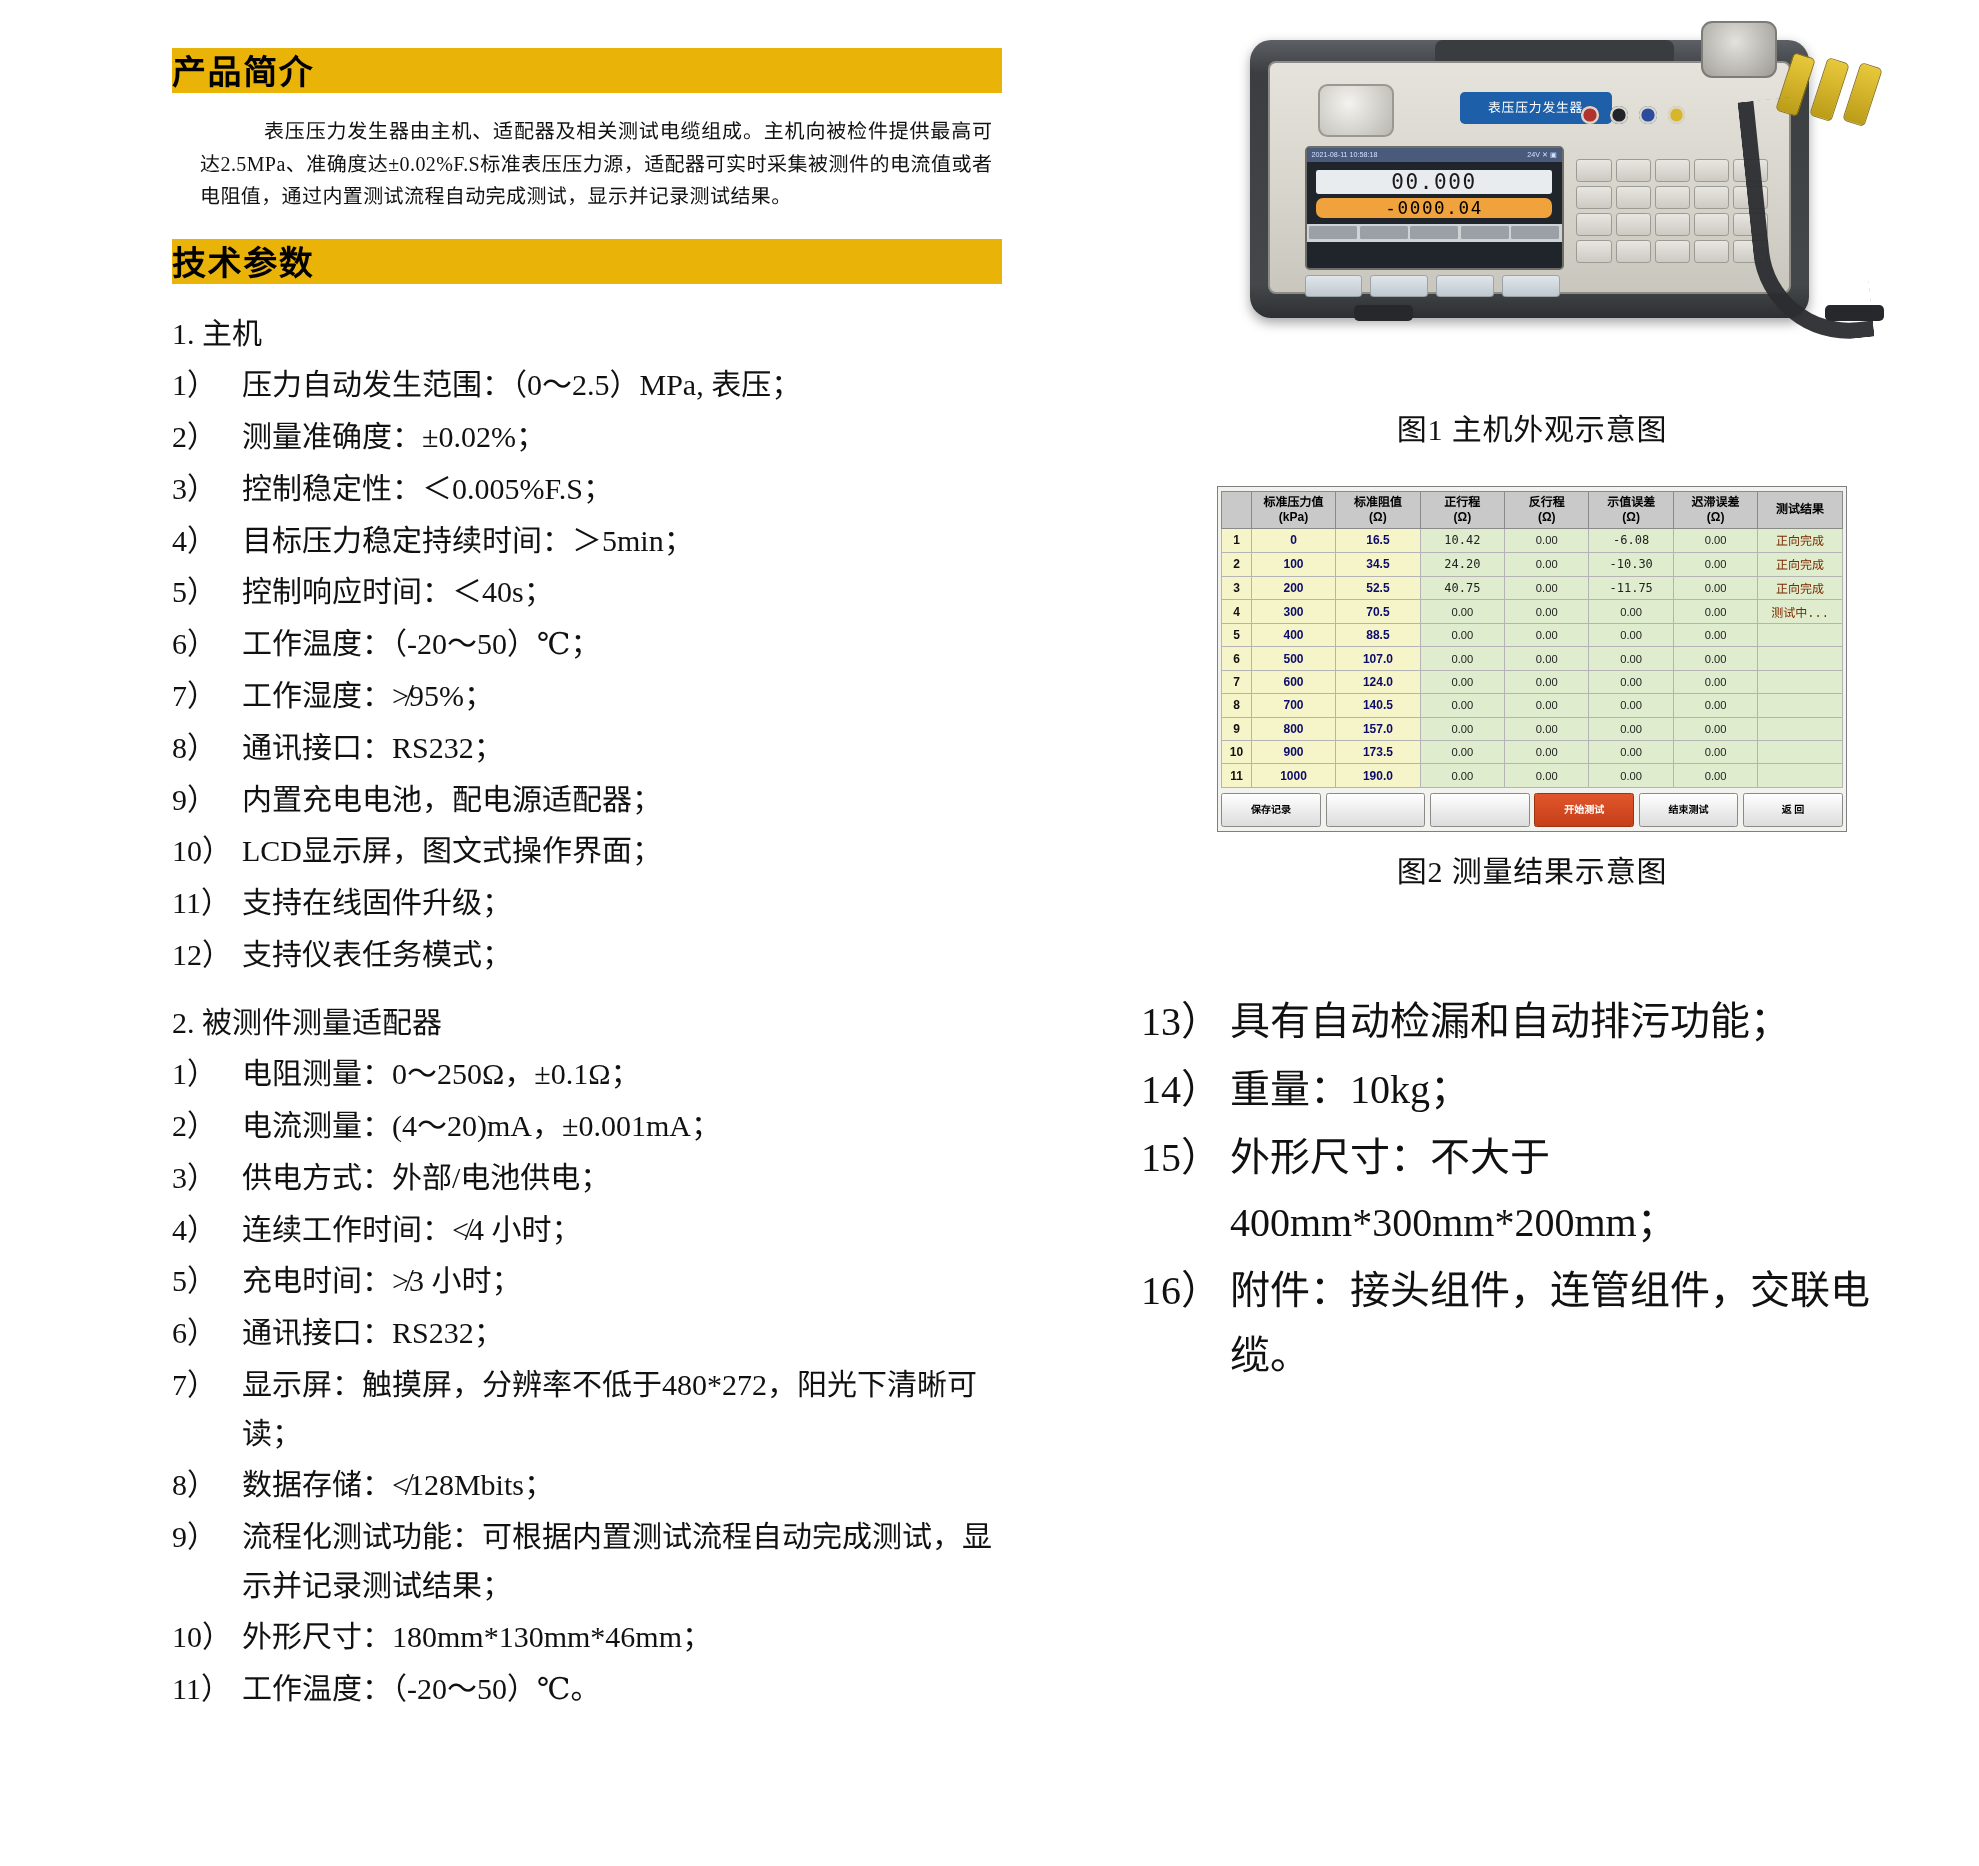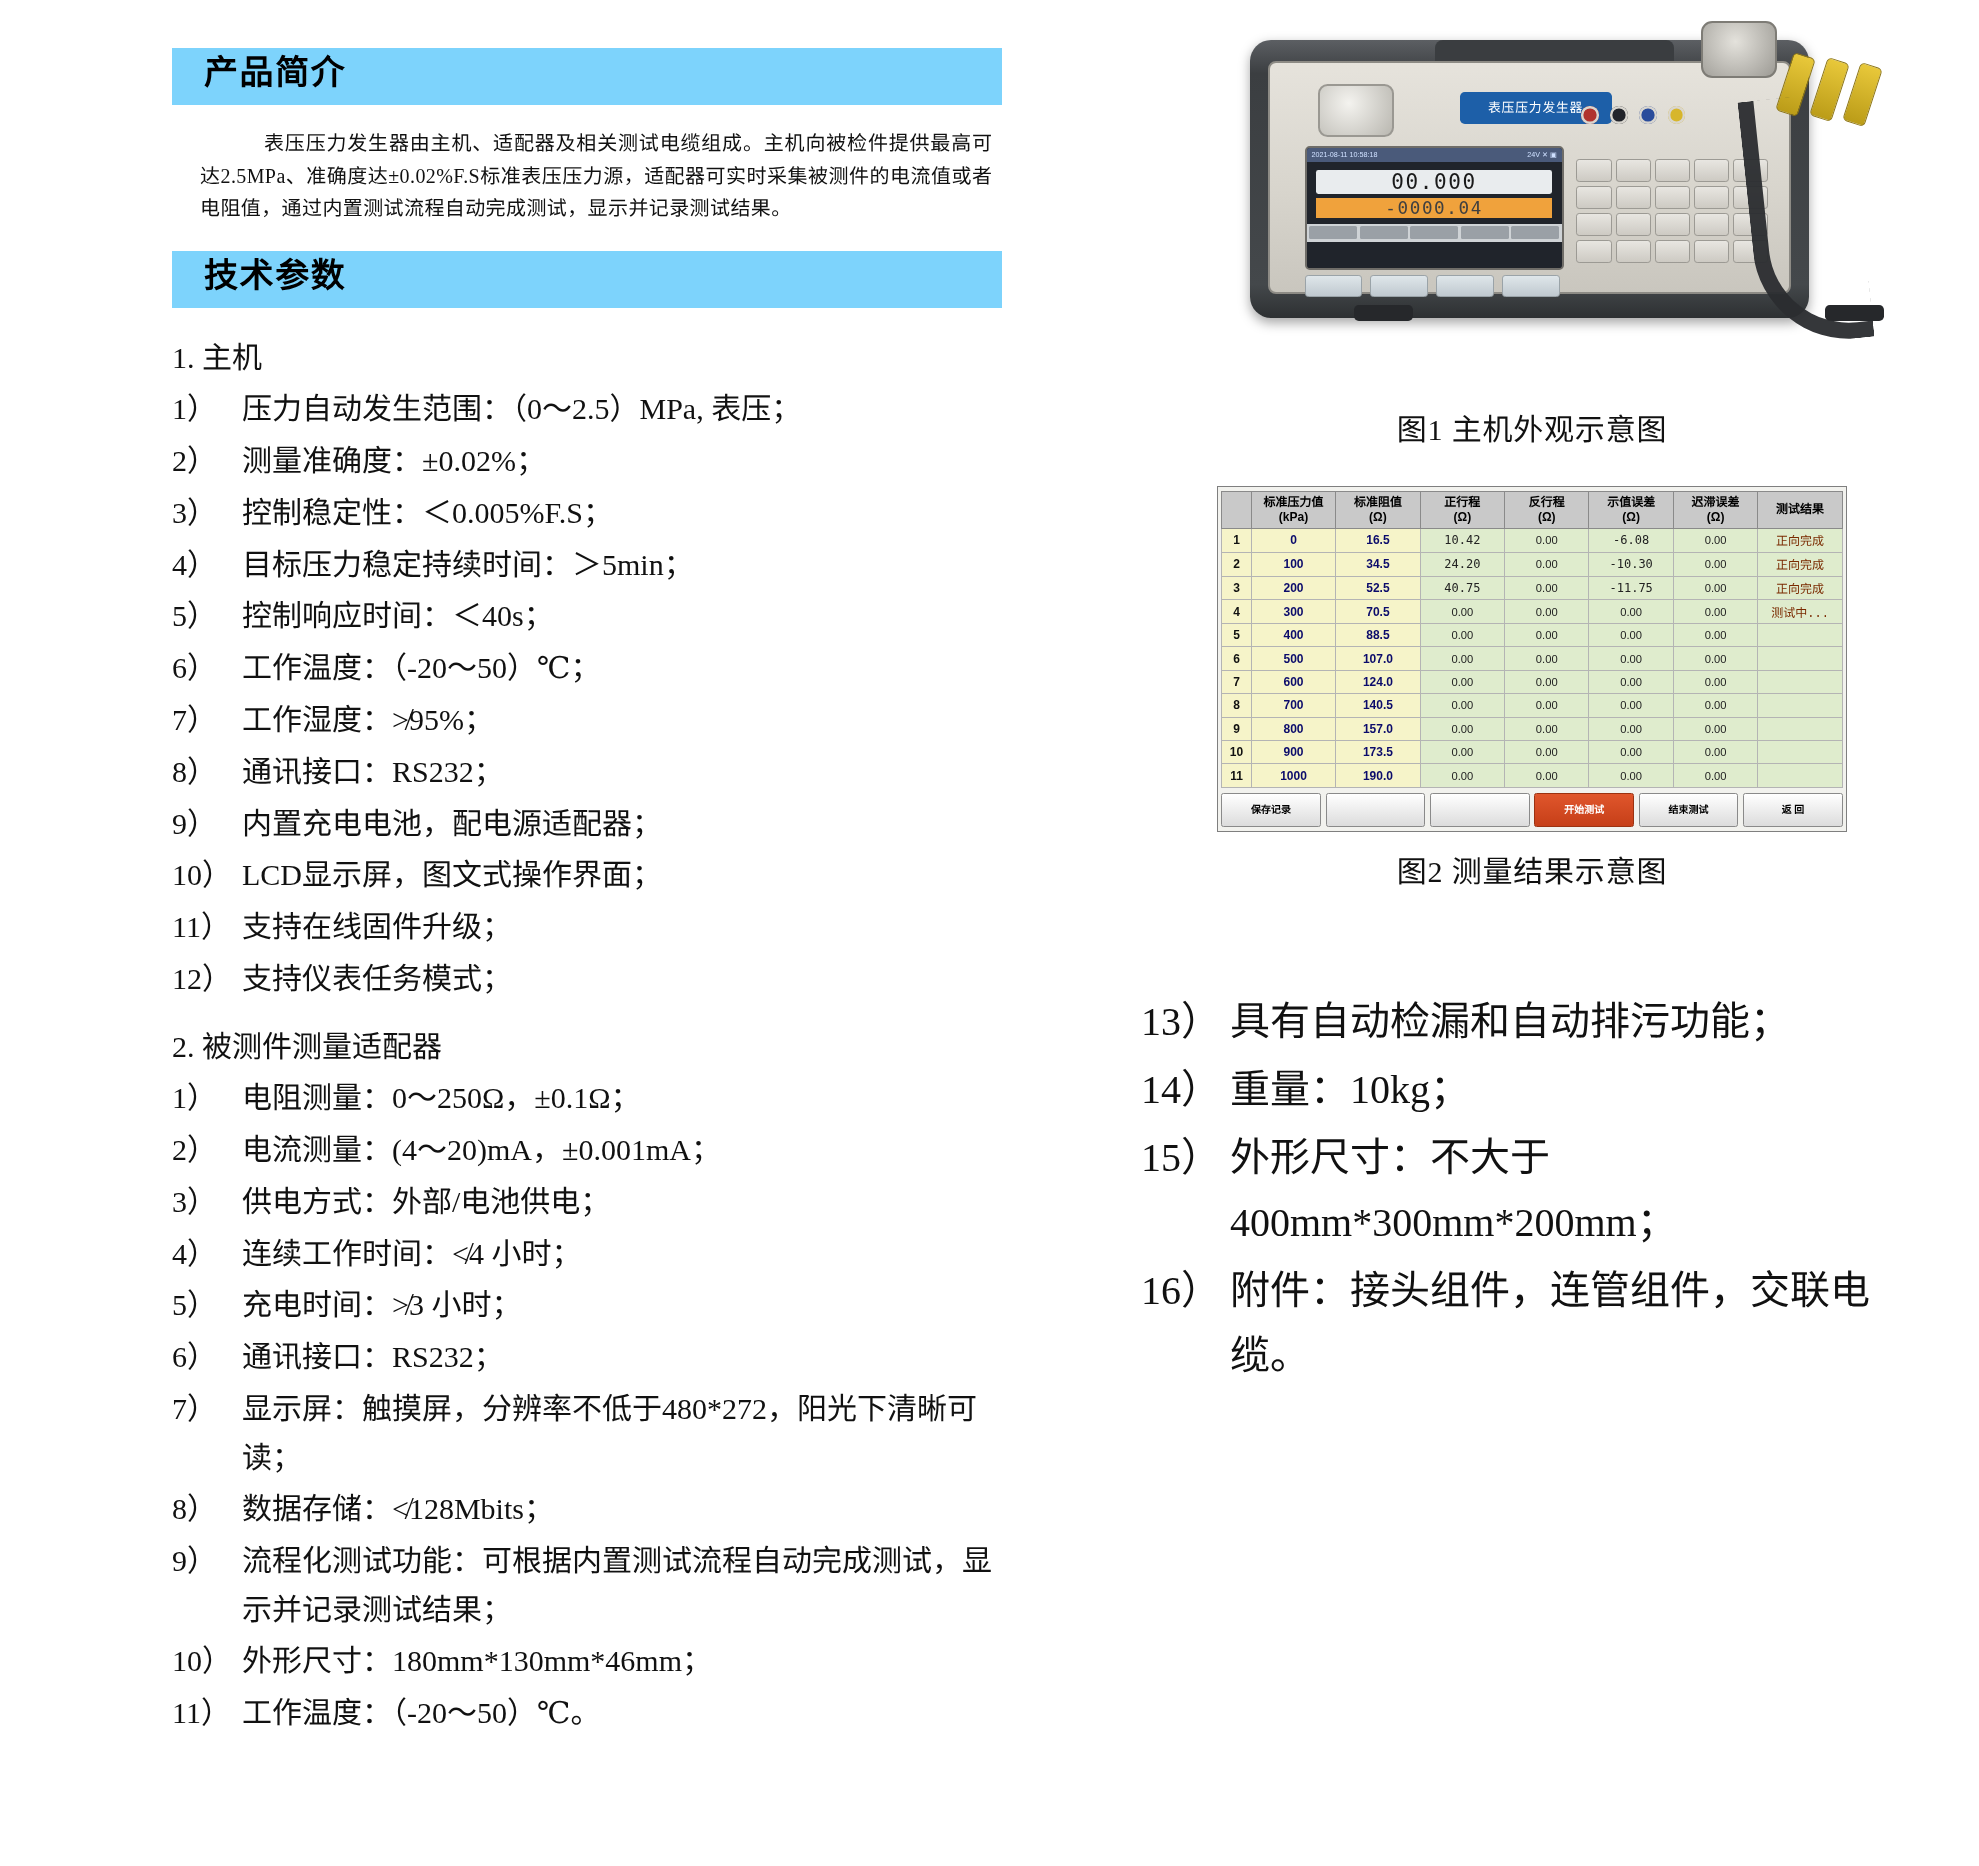--- a/index.html
+++ b/index.html
@@ -25,27 +25,27 @@
   }
 
   
   .left-col {
     position: absolute;
     left: 172px;
     top: 48px;
     width: 830px;
   }
   .section-head {
-    background: #7dd3fc;
-    height: 57px;
+    background: #eab308;
+    height: 45px;
     line-height: 49px;
     font-size: 34px;
     font-weight: bold;
     letter-spacing: 1.6px;
-    padding-left: 32px;
+    padding-left: 0;
     box-sizing: border-box;
     font-family: "Liberation Sans", "DejaVu Sans", sans-serif;
     color: #000;
   }
   .intro-para {
     margin-top: 22.3px;
     font-size: 20px;
     line-height: 1.62;
     text-indent: 64px;
     letter-spacing: 0.4px;
@@ -183,25 +183,25 @@
     color: #1a1a1a;
     font-family: "DejaVu Sans Mono", monospace;
     font-size: 21px;
     text-align: center;
     border-radius: 2.4px;
     letter-spacing: 1.6px;
   }
   .dev-screen .scr-val2 {
     margin: 0 9.6px;
     background: #f0a23c;
-    color: #404040;
+    color: #000000;
     font-family: "DejaVu Sans Mono", monospace;
     font-size: 17.6px;
     text-align: center;
-    border-radius: 0;
+    border-radius: 7px;
     letter-spacing: 1.6px;
   }
   .dev-screen .scr-bar {
     margin-top: 6.4px;
     height: 17.6px;
     background: #cfd3d6;
     display: flex;
     gap: 2.4px;
     padding: 2.4px;
     box-sizing: border-box;

